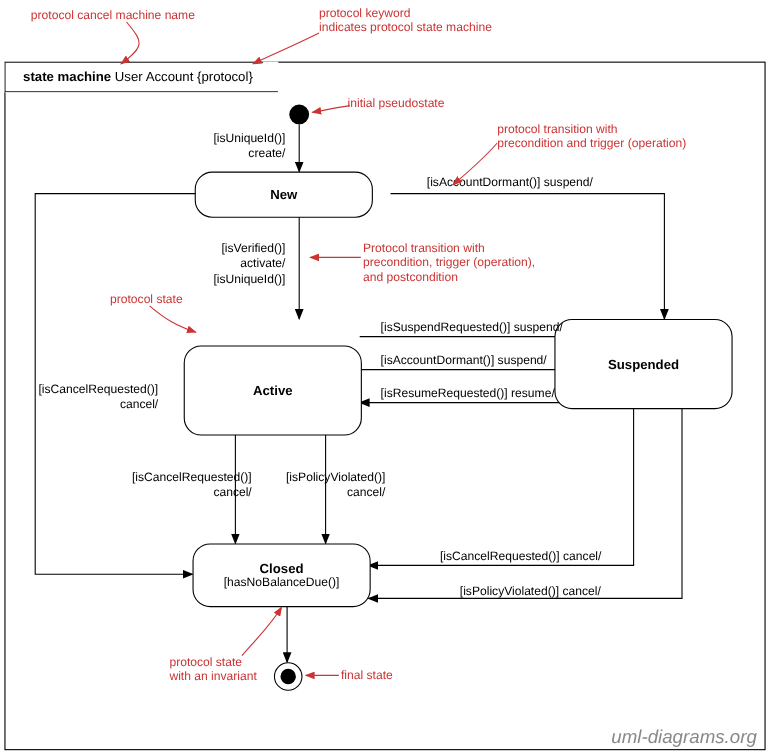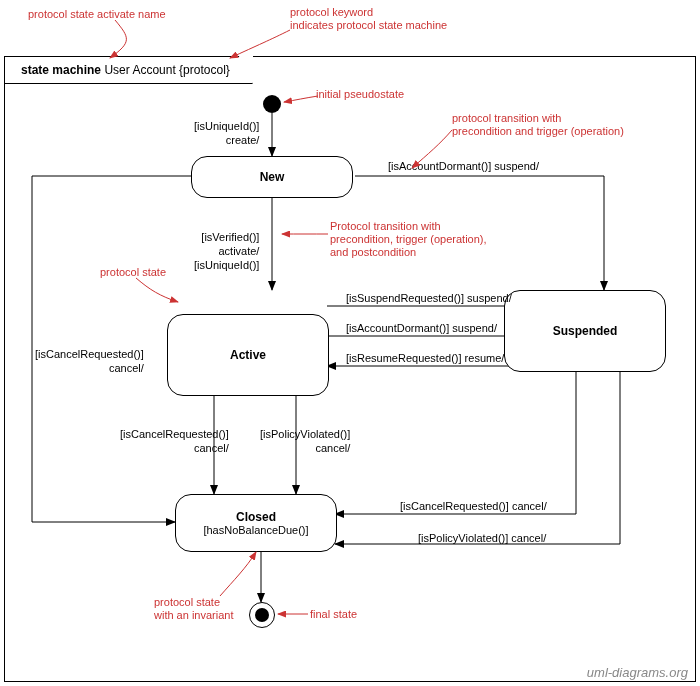--- a/index.html
+++ b/index.html
@@ -91,21 +91,21 @@
     background: transparent;
     white-space: nowrap;
     text-align: right;
   }
   .wm {
     position: absolute;
     right: 12px;
     bottom: 6px;
     color: #888;
     font-style: italic;
-    font-size: 13px;
+    font-size: 17px;
     z-index: 3;
   }
   svg.lines {
     position: absolute;
     left: 0;
     top: 0;
     width: 700px;
     height: 686px;
     z-index: 1;
   }
@@ -127,57 +127,57 @@
 <div class="tab-wrap">
   <div class="tab-inner">
     <b>state machine</b>
     <span>User Account</span>
     <span>{protocol}</span>
   </div>
 </div>
 
 <div class="pseudo-init" style="left:263px; top:95px;"></div>
 
-<div class="state" style="left:191px; top:156px; width:160px; height:40px;justify-content:center;">
+<div class="state" style="left:177px; top:156px; width:160px; height:40px;justify-content:center;">
   <span>New</span>
 </div>
 <div class="state" style="left:167px; top:290px; width:160px; height:80px;margin-top:24px;">
   <span>Active</span>
 </div>
 <div class="state" style="left:504px; top:290px; width:160px; height:80px;">
   <span>Suspended</span>
 </div>
 <div class="state" style="left:175px; top:494px; width:160px; height:56px;">
   <span>Closed</span>
   <span class="inv">[hasNoBalanceDue()]</span>
 </div>
 
 <div class="pseudo-final-outer" style="left:249px; top:602px;">
   <div class="pseudo-final-inner"></div>
 </div>
 
 <div class="txt" style="left:194px; top:120px; white-space:pre;">[isUniqueId()]
 create/</div>
-<div class="txt" style="left:194px; top:220px; white-space:pre;margin-top:11px;">[isVerified()]
+<div class="txt" style="left:194px; top:220px; white-space:pre;">[isVerified()]
 activate/
 [isUniqueId()]</div>
 <div class="txt" style="left:388px; top:160px;">[isAccountDormant()] suspend/</div>
 <div class="txt" style="left:35px; top:348px; white-space:pre;">[isCancelRequested()]
 cancel/</div>
 <div class="txt" style="left:346px; top:292px;">[isSuspendRequested()] suspend/</div>
 <div class="txt" style="left:346px; top:322px;">[isAccountDormant()] suspend/</div>
 <div class="txt" style="left:346px; top:352px;">[isResumeRequested()] resume/</div>
 <div class="txt" style="left:120px; top:428px; white-space:pre;">[isCancelRequested()]
 cancel/</div>
 <div class="txt" style="left:260px; top:428px; white-space:pre;">[isPolicyViolated()]
 cancel/</div>
 <div class="txt" style="left:400px; top:500px;">[isCancelRequested()] cancel/</div>
 <div class="txt" style="left:418px; top:532px;">[isPolicyViolated()] cancel/</div>
 
-<div class="annot" style="left:28px; top:8px;">protocol state activate name</div>
+<div class="annot" style="left:28px; top:8px;">protocol cancel machine name</div>
 <div class="annot" style="left:290px; top:6px; white-space:pre;">protocol keyword
 indicates protocol state machine</div>
 <div class="annot" style="left:316px; top:88px;">initial pseudostate</div>
 <div class="annot" style="left:452px; top:112px; white-space:pre;">protocol transition with
 precondition and trigger (operation)</div>
 <div class="annot" style="left:330px; top:220px; white-space:pre;">Protocol transition with
 precondition, trigger (operation),
 and postcondition</div>
 <div class="annot" style="left:100px; top:266px;">protocol state</div>
 <div class="annot" style="left:154px; top:596px; white-space:pre;">protocol state

